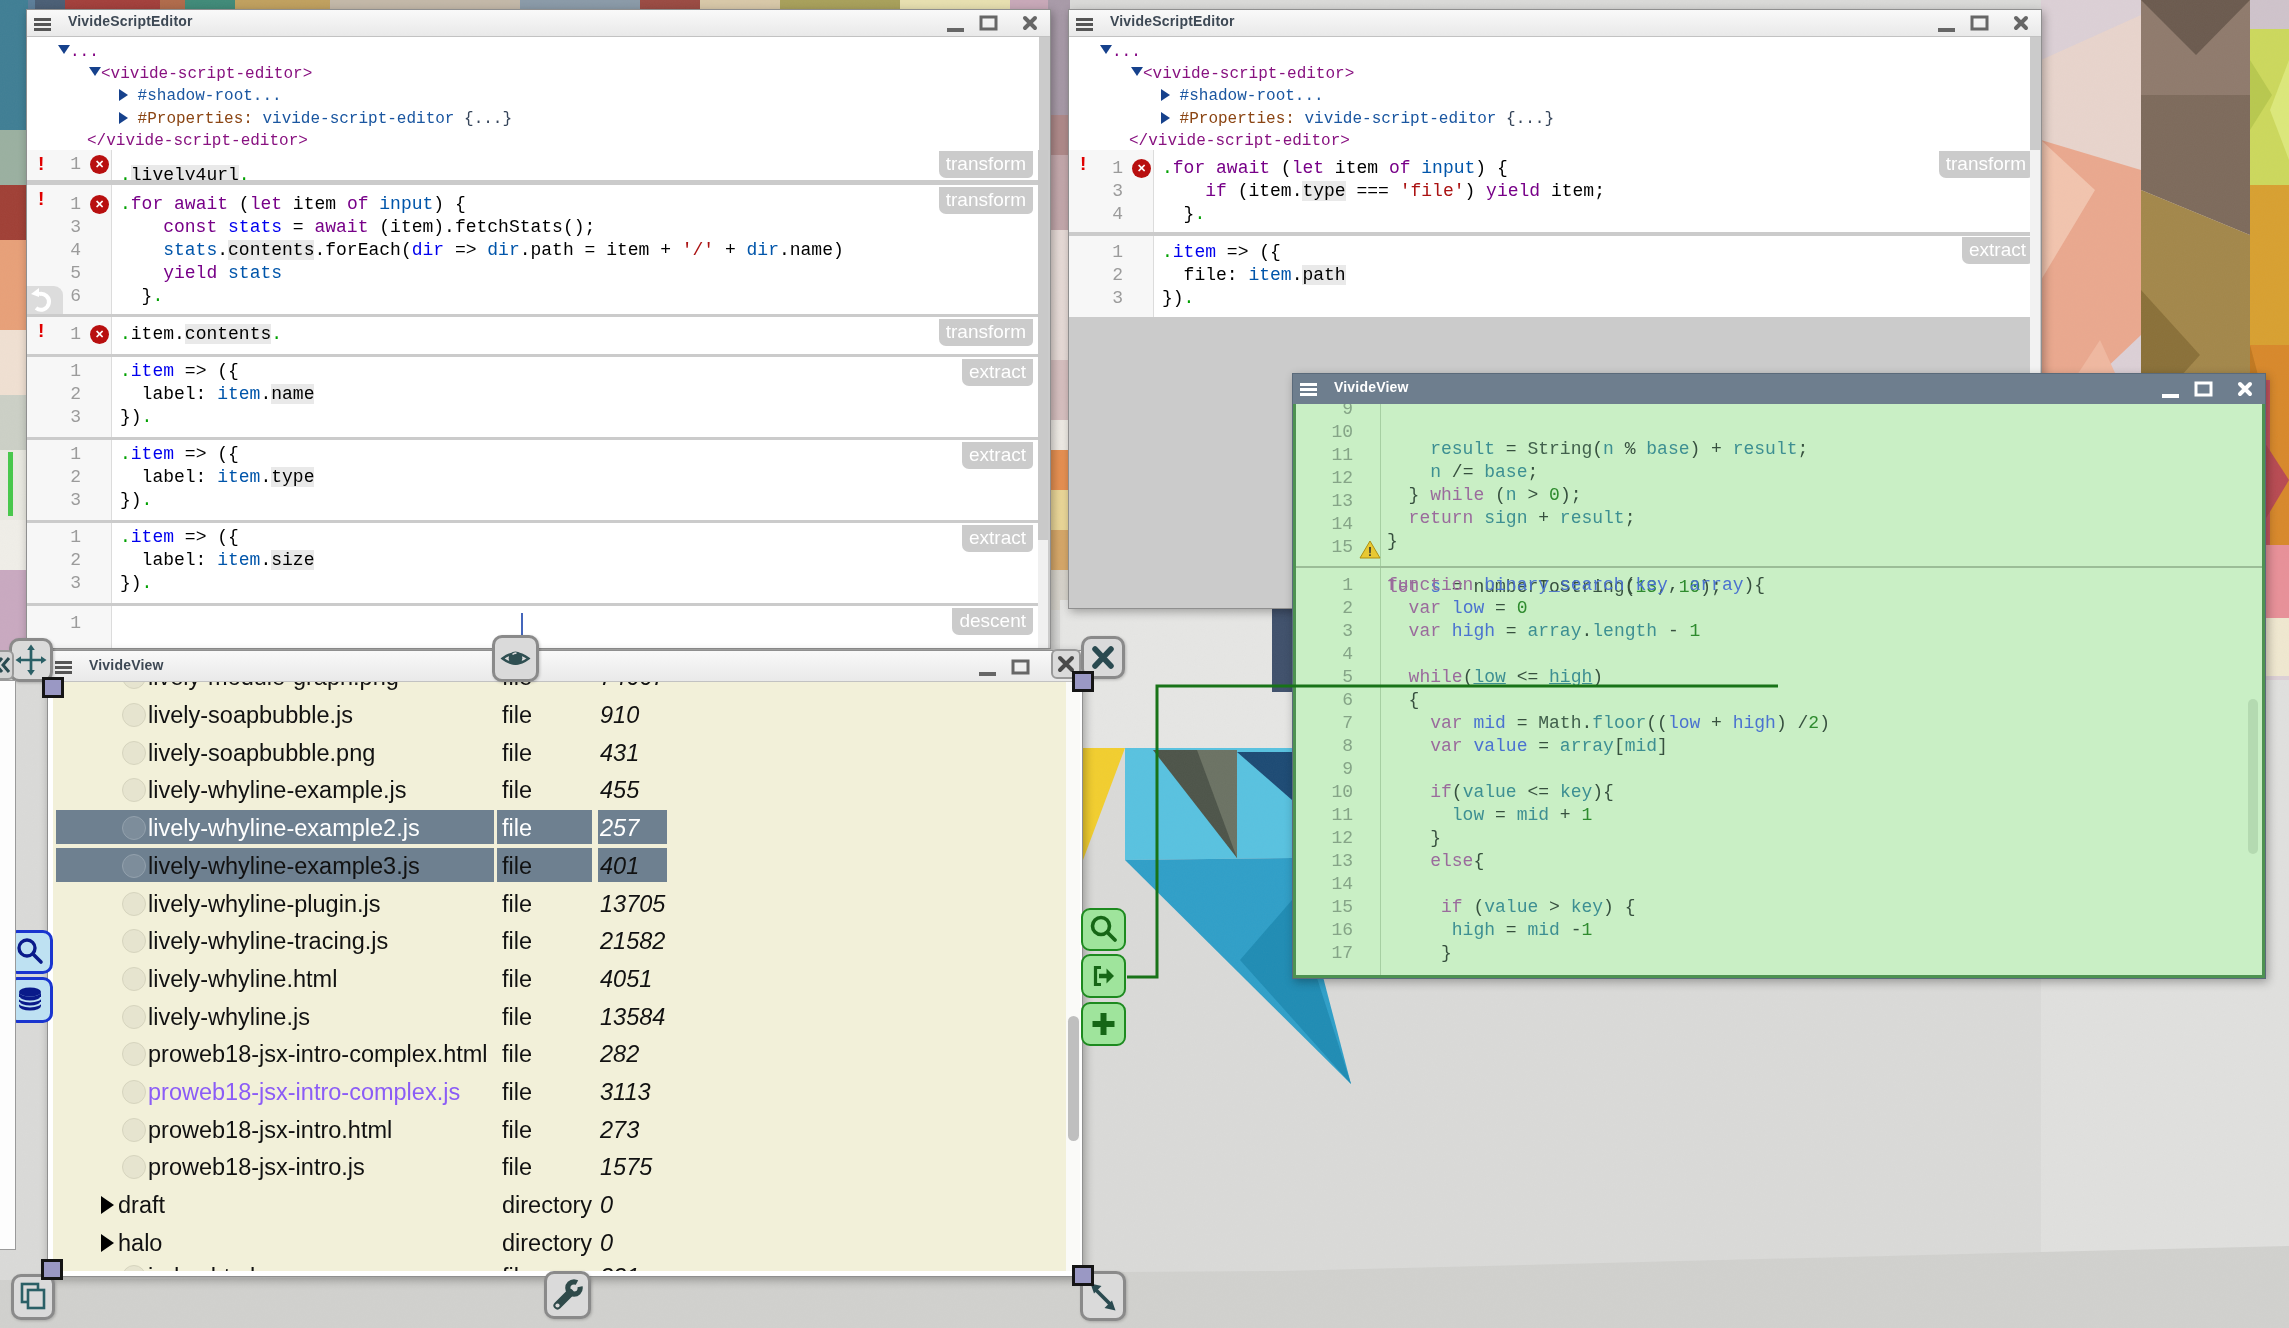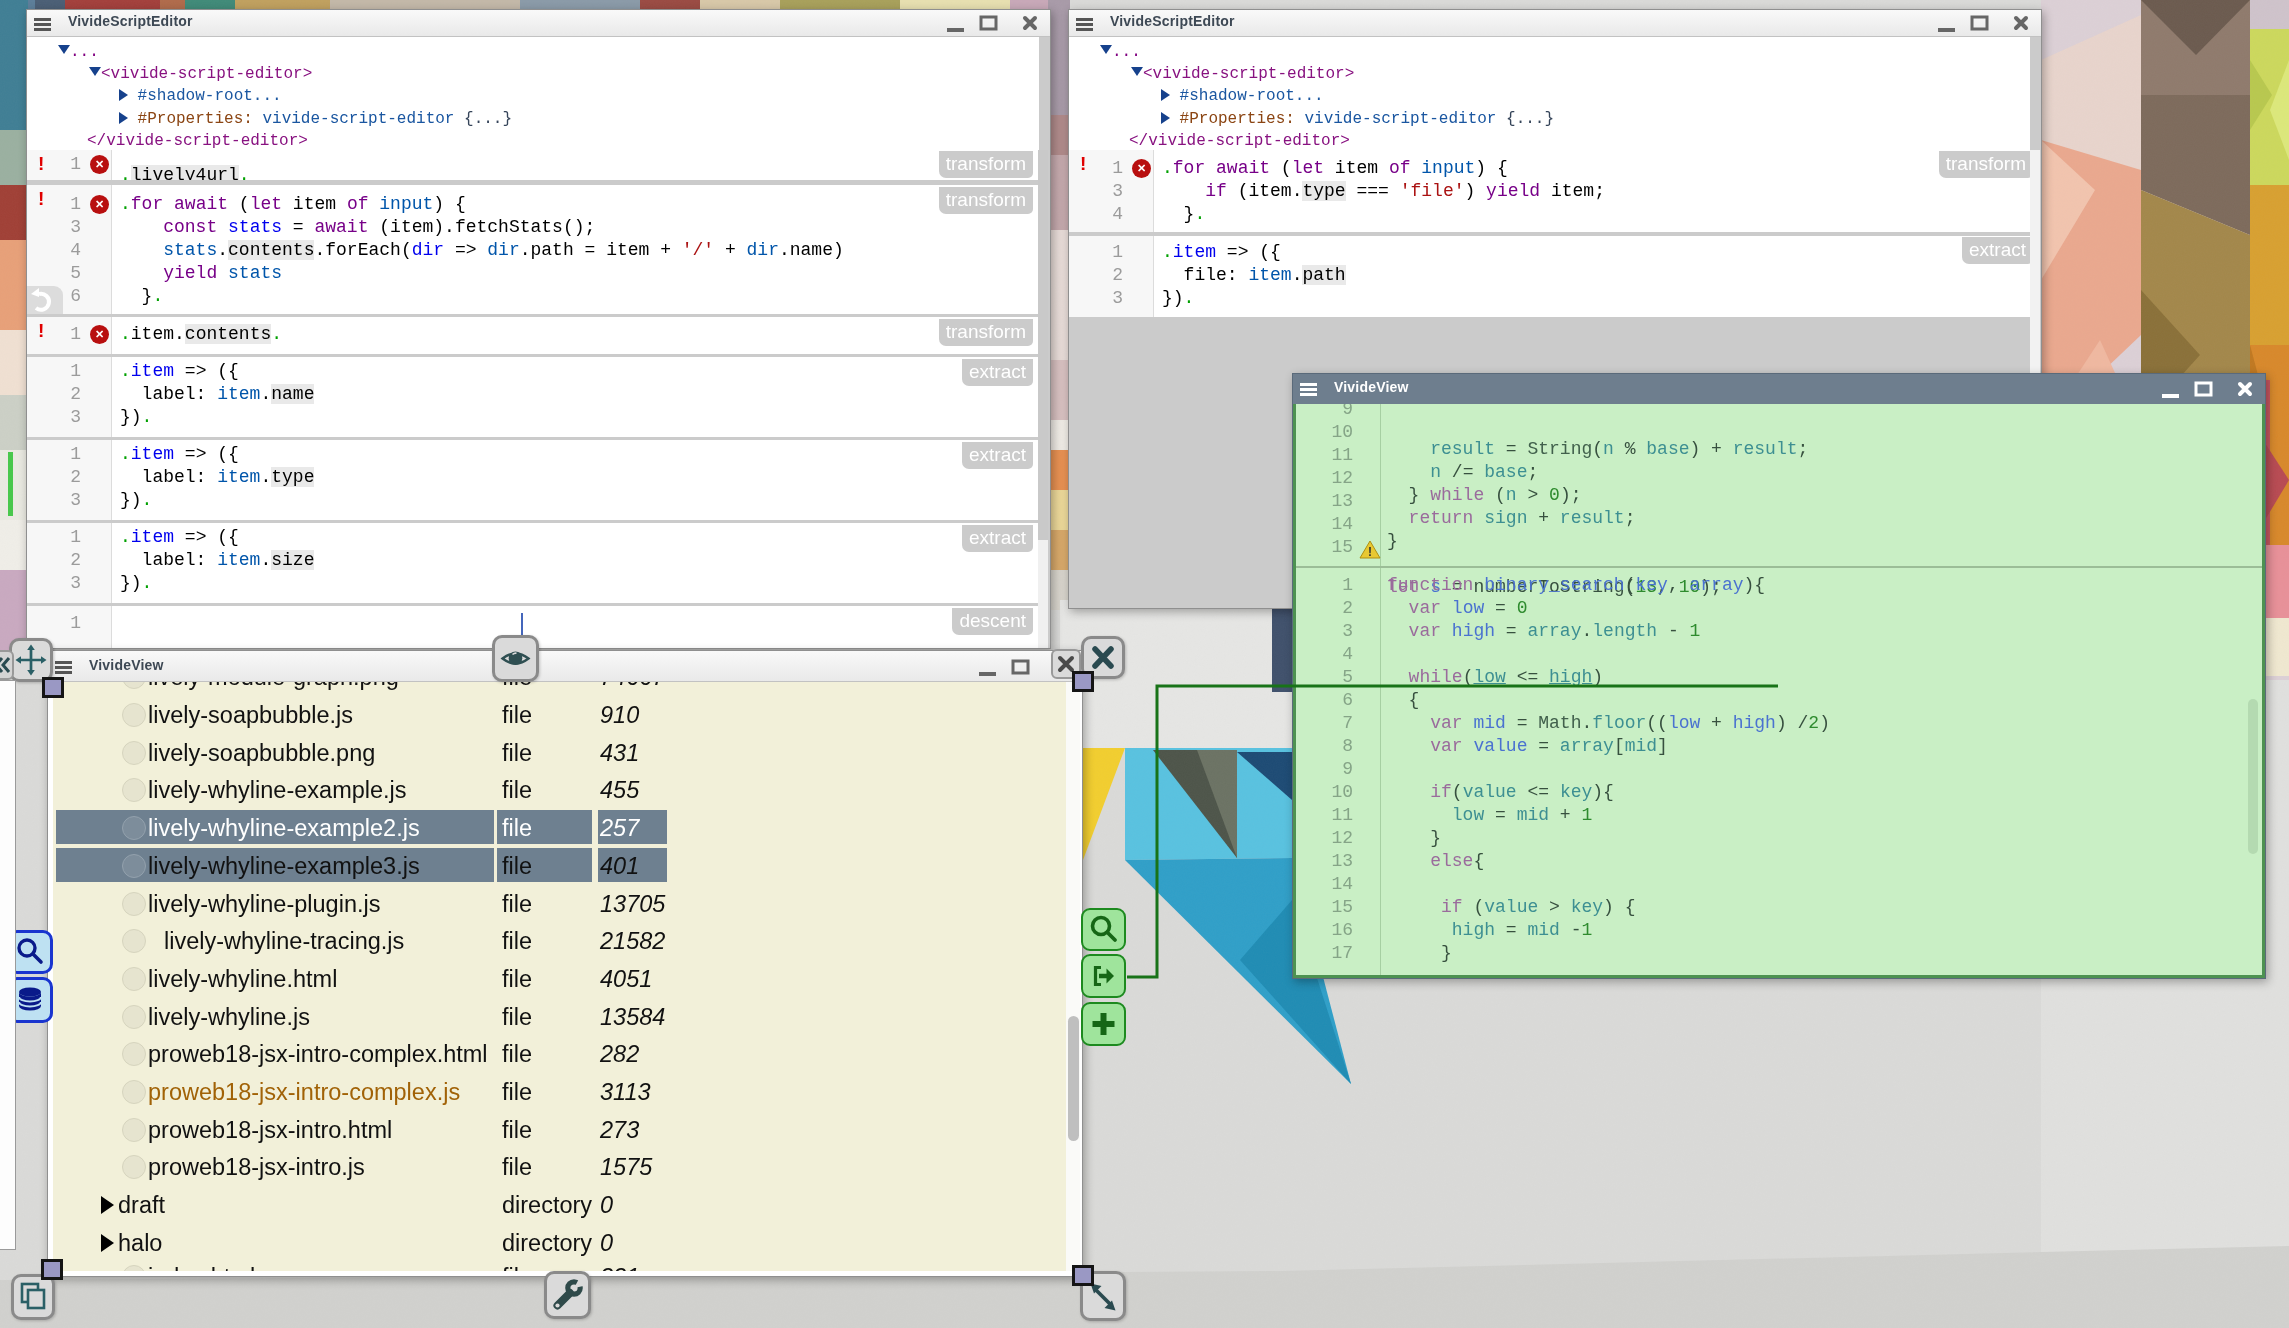--- a/index.html
+++ b/index.html
@@ -359,21 +359,21 @@
           <span class="lsize" style="color:#111111;">401</span>
         </div>
 <div class="lrow" style="top:203.5px;">
           <span class="lcirc"></span>
           <span class="lname" style="color:#111111;">lively-whyline-plugin.js</span>
           <span class="ltype" style="color:#111111;">file</span>
           <span class="lsize" style="color:#111111;">13705</span>
         </div>
 <div class="lrow" style="top:241.2px;">
           <span class="lcirc"></span>
-          <span class="lname" style="color:#111111;margin-left:16px;">lively-whyline-tracing.js</span>
+          <span class="lname" style="color:#111111;">lively-whyline-tracing.js</span>
           <span class="ltype" style="color:#111111;">file</span>
           <span class="lsize" style="color:#111111;">21582</span>
         </div>
 <div class="lrow" style="top:278.9px;">
           <span class="lcirc"></span>
           <span class="lname" style="color:#111111;">lively-whyline.html</span>
           <span class="ltype" style="color:#111111;">file</span>
           <span class="lsize" style="color:#111111;">4051</span>
         </div>
 <div class="lrow" style="top:316.6px;">
@@ -383,21 +383,21 @@
           <span class="lsize" style="color:#111111;">13584</span>
         </div>
 <div class="lrow" style="top:354.3px;">
           <span class="lcirc"></span>
           <span class="lname" style="color:#111111;">proweb18-jsx-intro-complex.html</span>
           <span class="ltype" style="color:#111111;">file</span>
           <span class="lsize" style="color:#111111;">282</span>
         </div>
 <div class="lrow" style="top:392.0px;">
           <span class="lcirc"></span>
-          <span class="lname" style="color:#a16207;text-align:right;">proweb18-jsx-intro-complex.js</span>
+          <span class="lname" style="color:#8b5cf6;text-align:right;">proweb18-jsx-intro-complex.js</span>
           <span class="ltype" style="color:#111111;">file</span>
           <span class="lsize" style="color:#111111;">3113</span>
         </div>
 <div class="lrow" style="top:429.7px;">
           <span class="lcirc"></span>
           <span class="lname" style="color:#111111;">proweb18-jsx-intro.html</span>
           <span class="ltype" style="color:#111111;">file</span>
           <span class="lsize" style="color:#111111;">273</span>
         </div>
 <div class="lrow" style="top:467.4px;">

